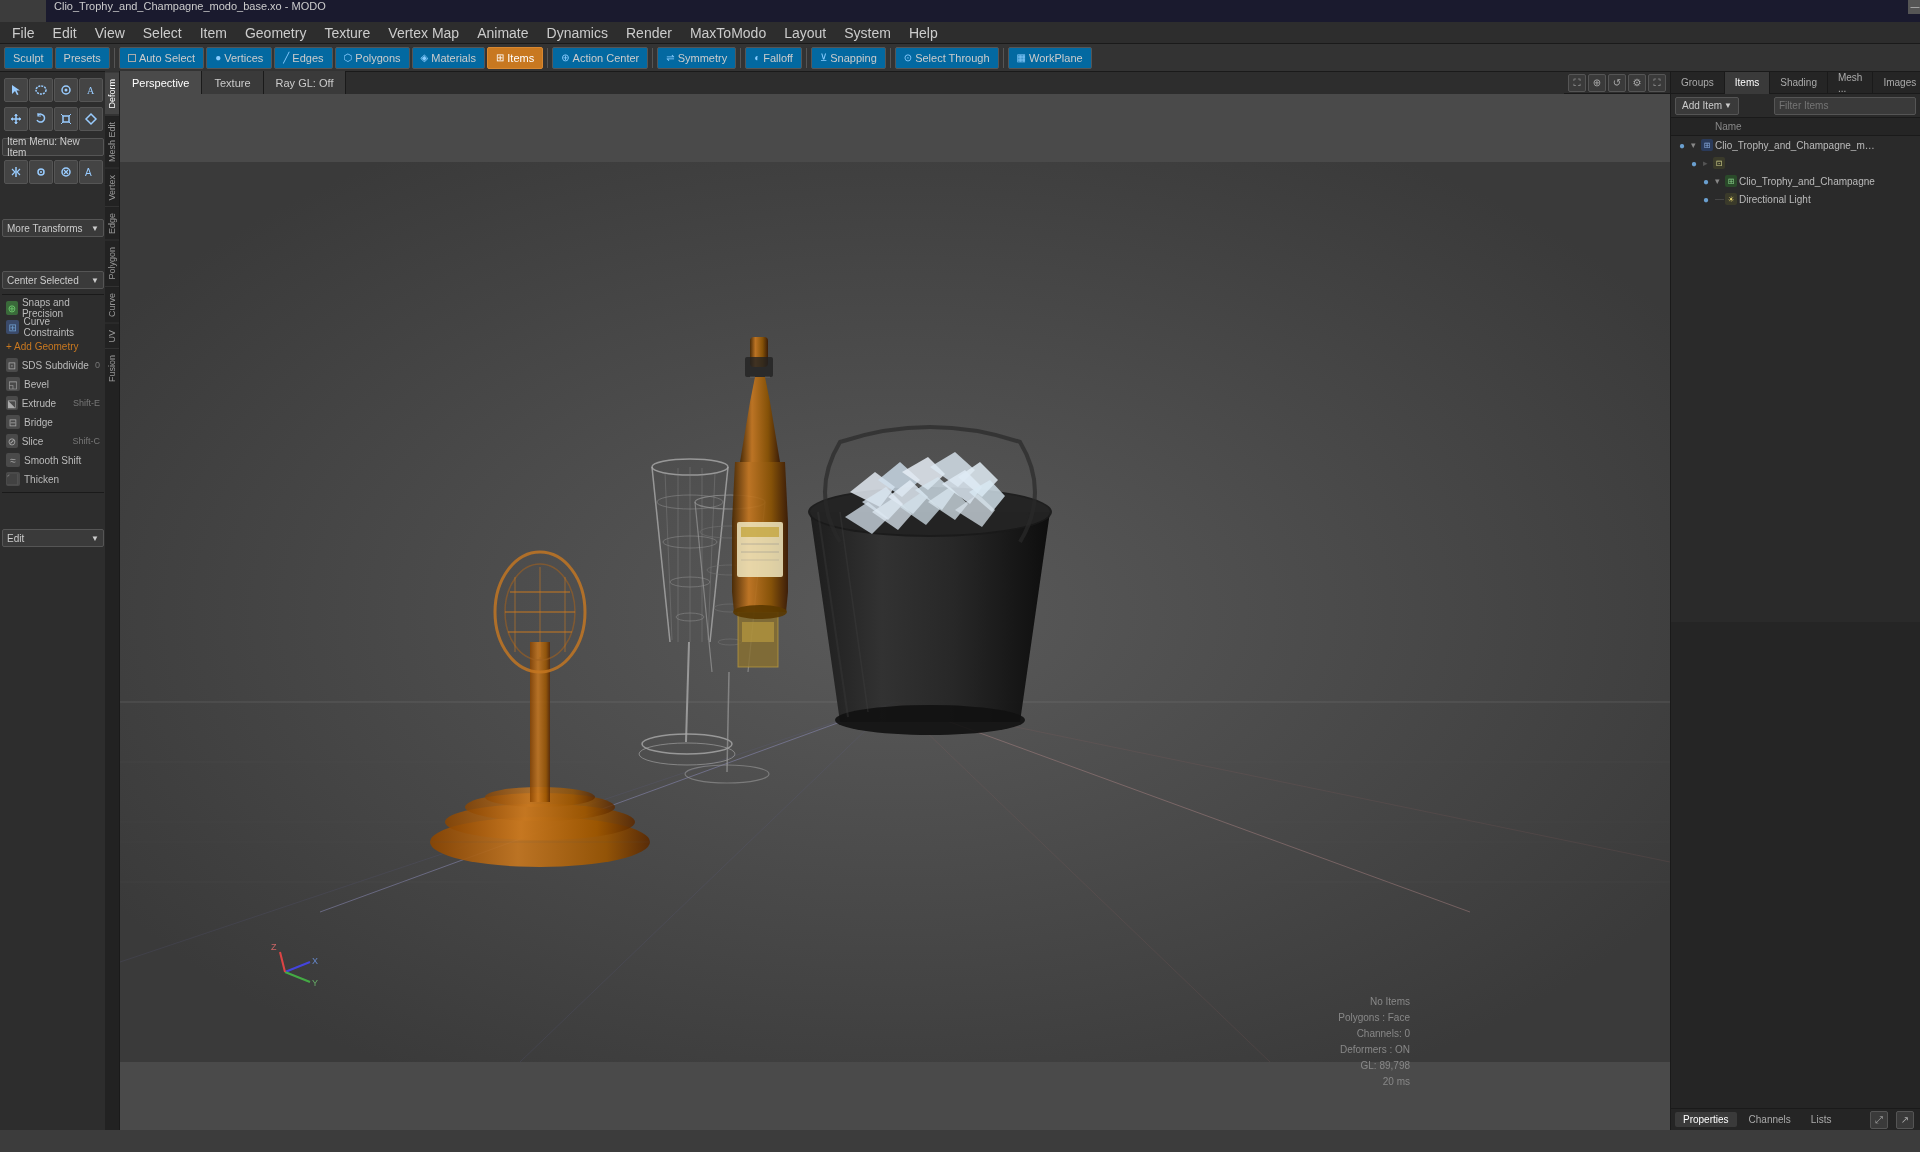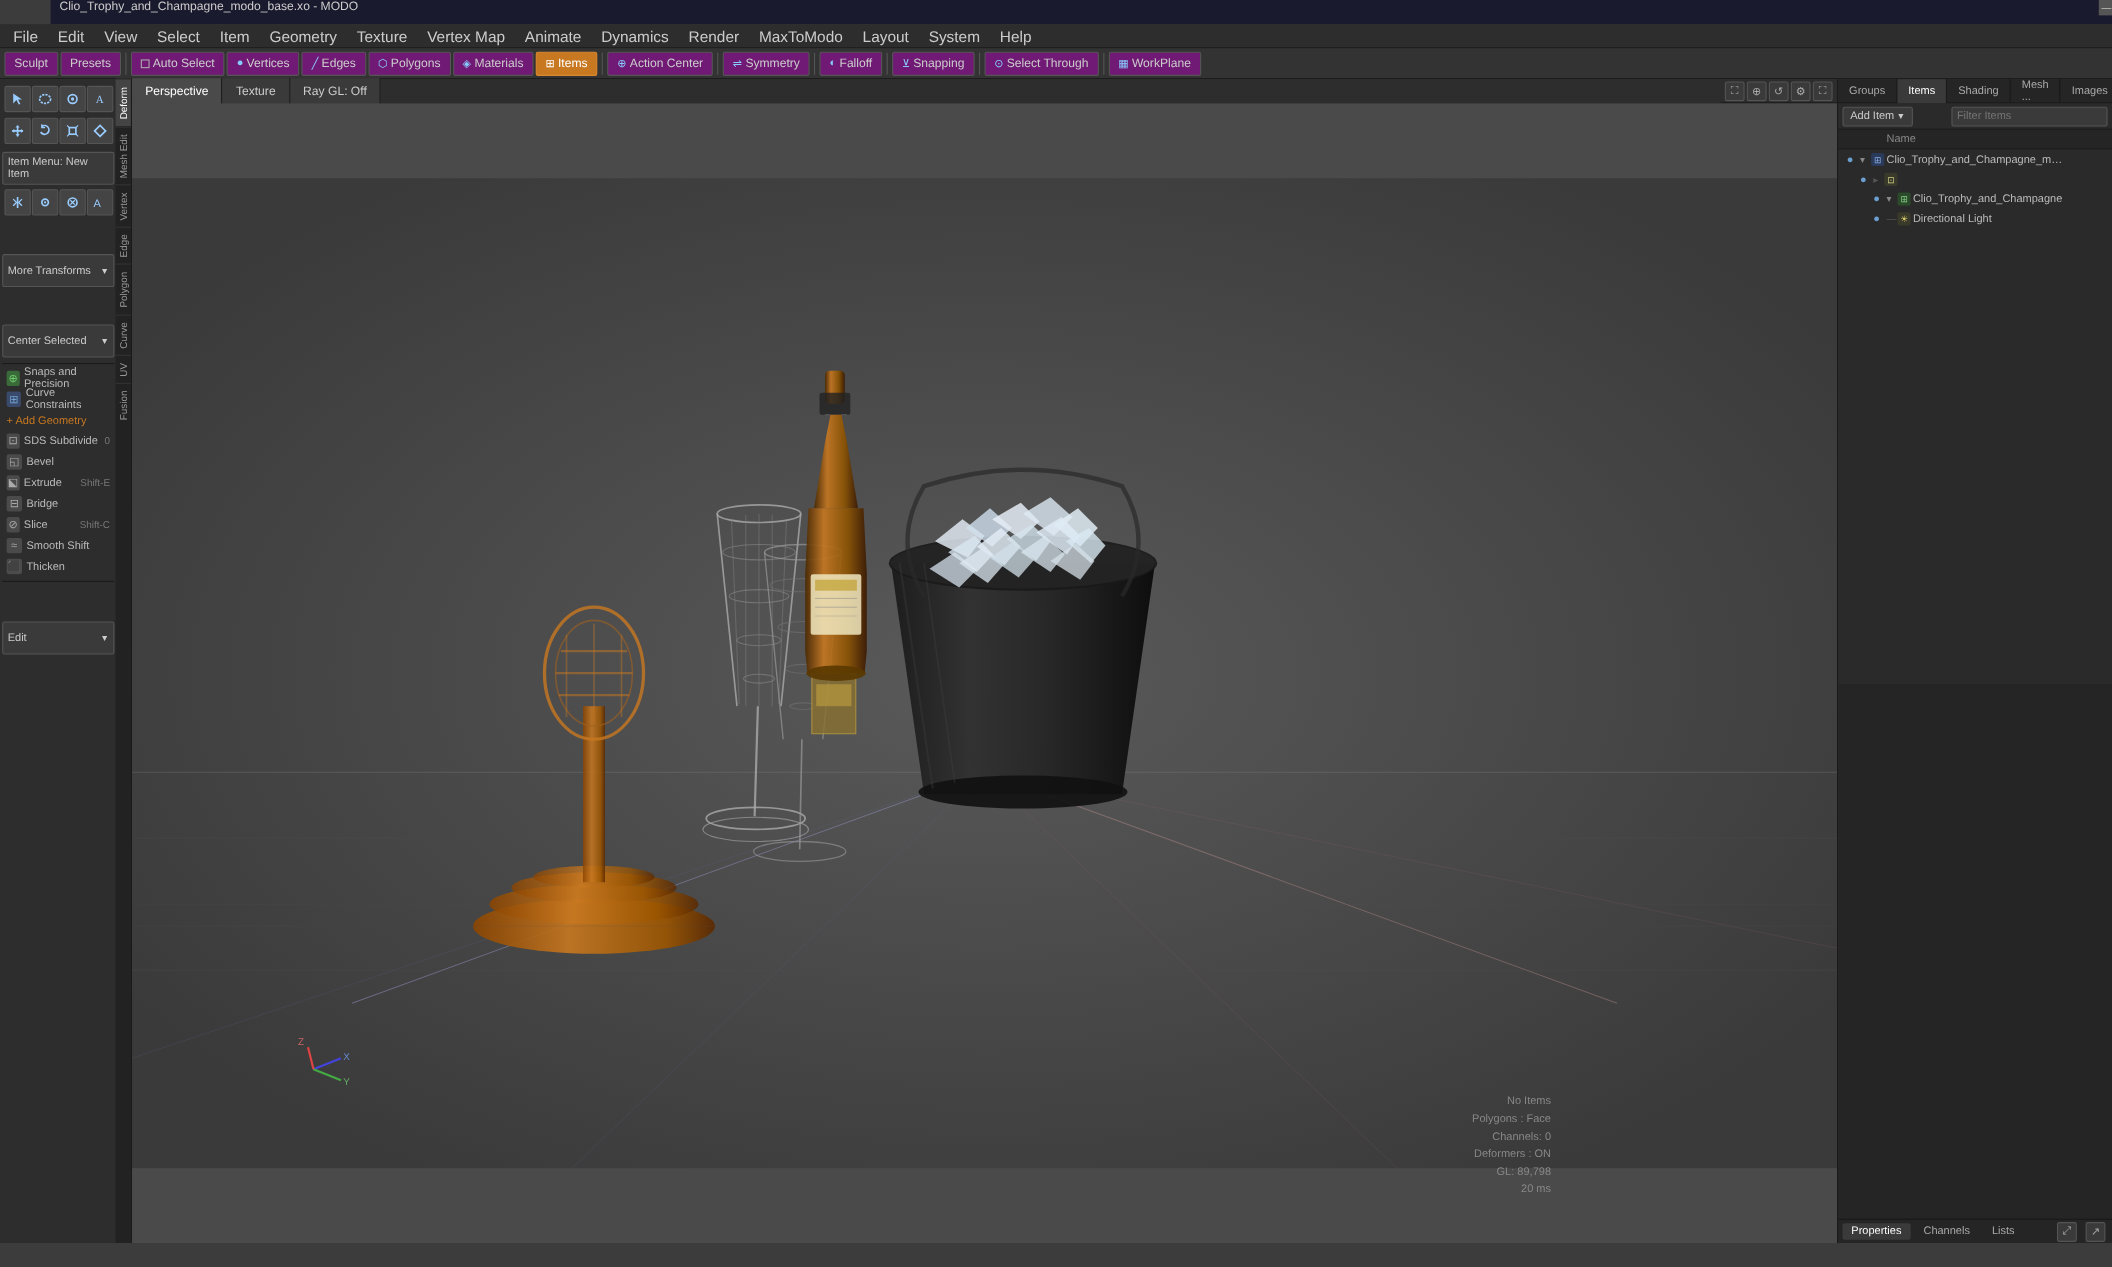--- a/index.html
+++ b/index.html
@@ -60,21 +60,21 @@
       background: #333333;
       display: flex;
       align-items: center;
       padding: 0 4px;
       gap: 2px;
       border-bottom: 1px solid #1a1a1a;
     }
     .toolbar-btn {
       height: 22px;
       padding: 2px 8px;
-      background: #701a75;
+      background: #0369a1;
       border: 1px solid #555;
       color: #ccc;
       font-size: 11px;
       cursor: pointer;
       border-radius: 2px;
       display: flex;
       align-items: center;
       gap: 3px;
       white-space: nowrap;
     }
@@ -130,21 +130,21 @@
     
     .dropdown-row {
       display: flex;
       align-items: center;
       width: 100%;
       margin-bottom: 1px;
       margin-top: 32px;
     }
     .dropdown-btn {
       flex: 1;
-      height: 30px;
+      height: 18px;
       background: #3a3a3a;
       border: 1px solid #555;
       color: #ccc;
       font-size: 10px;
       padding: 0 4px;
       cursor: pointer;
       text-align: left;
       display: flex;
       align-items: center;
       justify-content: space-between;

